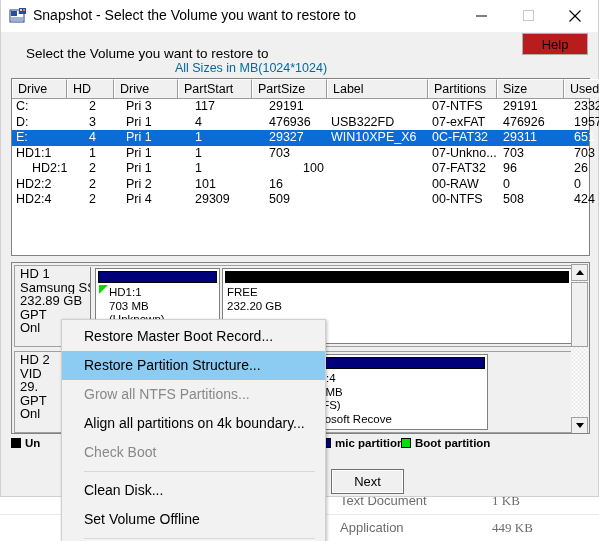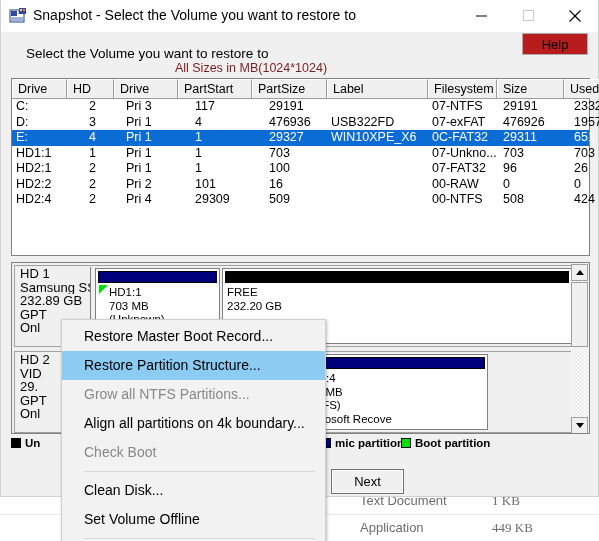--- a/index.html
+++ b/index.html
@@ -26,21 +26,21 @@
   }
   .bg-row {
     position: absolute;
     left: 0; width: 599px; height: 27px;
     border-top: 1px solid #e8e8e8;
     color: #6d6d6d;
     font-size: 13px;
   }
   .bg-row.r1 { top: 0px; }
   .bg-row.r2 { top: 27px; }
-  .bg-cell-type { position: absolute; left: 360px; top: 5px; }
+  .bg-cell-type { position: absolute; left: 340px; top: 5px; }
   .bg-cell-size { position: absolute; left: 492px; top: 5px; font-family: Liberation Serif, serif; }
 
   
   .window {
     position: absolute;
     left: 0; top: 0; width: 599px; height: 497px;
     background: #f0f0f0;
     border: 1px solid #d0d0d0;
     border-top: none;
   }
@@ -81,21 +81,21 @@
     color: #000;
   }
 
   .page-subtitle {
     position: absolute; left: 25px; top: 46px;
     font-size: 13.5px; color: #000;
   }
   .sizes-note {
     position: absolute; left: 0; top: 61px; width: 500px;
     text-align: center;
-    font-size: 12.5px; color: #7f1d1d;
+    font-size: 12.5px; color: #0369a1;
   }
 
   
   .table-wrap {
     position: absolute;
     left: 10px; top: 78px; width: 579px; height: 178px;
     background: #ffffff;
     border: 1px solid #828282;
   }
   .thead {
@@ -326,21 +326,21 @@
     <div class="sizes-note">All Sizes in MB(1024*1024)</div>
 
     <div class="table-wrap">
       <div class="thead" id="thead">
           <div class="th" style="left: 0px; width: 55px;">Drive</div>
           <div class="th" style="left: 55px; width: 47px;">HD</div>
           <div class="th" style="left: 102px; width: 64px;">Drive</div>
           <div class="th" style="left: 240px; width: 75px;">PartSize</div>
           <div class="th" style="left: 166px; width: 74px;">PartStart</div>
           <div class="th" style="left: 315px; width: 101px;">Label</div>
-          <div class="th" style="left: 416px; width: 69px;">Filesystem</div>
+          <div class="th" style="left: 416px; width: 69px;">Partitions</div>
           <div class="th" style="left: 485px; width: 67px;">Size</div>
           <div class="th" style="left: 552px; width: 67px;">Used</div>
         </div>
       <div class="tbody" id="tbody">
           <div class="trow">
             <div class="td" style="left: 4px; width: 69px;">C:</div>
             <div class="td" style="left: 77px; width: 61px;">2</div>
             <div class="td" style="left: 114px; width: 78px;">Pri  3</div>
             <div class="td" style="left: 183px; width: 88px;">117</div>
             <div class="td" style="left: 257px; width: 89px;">29191</div>
@@ -376,25 +376,25 @@
             <div class="td" style="left: 77px; width: 61px;">1</div>
             <div class="td" style="left: 114px; width: 78px;">Pri  1</div>
             <div class="td" style="left: 183px; width: 88px;">1</div>
             <div class="td" style="left: 257px; width: 89px;">703</div>
             <div class="td" style="left: 319px; width: 115px;"></div>
             <div class="td" style="left: 420px; width: 83px;">07-Unkno...</div>
             <div class="td" style="left: 491px; width: 81px;">703</div>
             <div class="td" style="left: 562px; width: 81px;">703</div>
           </div>
           <div class="trow">
-            <div class="td" style="left: 4px; width: 69px;">HD2:1</div>
+            <div class="td" style="left: 20px; width: 69px;">HD2:1</div>
             <div class="td" style="left: 77px; width: 61px;">2</div>
             <div class="td" style="left: 114px; width: 78px;">Pri  1</div>
             <div class="td" style="left: 183px; width: 88px;">1</div>
-            <div class="td" style="left: 257px; width: 89px;">100</div>
+            <div class="td" style="left: 257px; width: 89px; text-align: center;">100</div>
             <div class="td" style="left: 319px; width: 115px;"></div>
             <div class="td" style="left: 420px; width: 83px;">07-FAT32</div>
             <div class="td" style="left: 491px; width: 81px;">96</div>
             <div class="td" style="left: 562px; width: 81px;">26</div>
           </div>
           <div class="trow">
             <div class="td" style="left: 4px; width: 69px;">HD2:2</div>
             <div class="td" style="left: 77px; width: 61px;">2</div>
             <div class="td" style="left: 114px; width: 78px;">Pri  2</div>
             <div class="td" style="left: 183px; width: 88px;">101</div>

